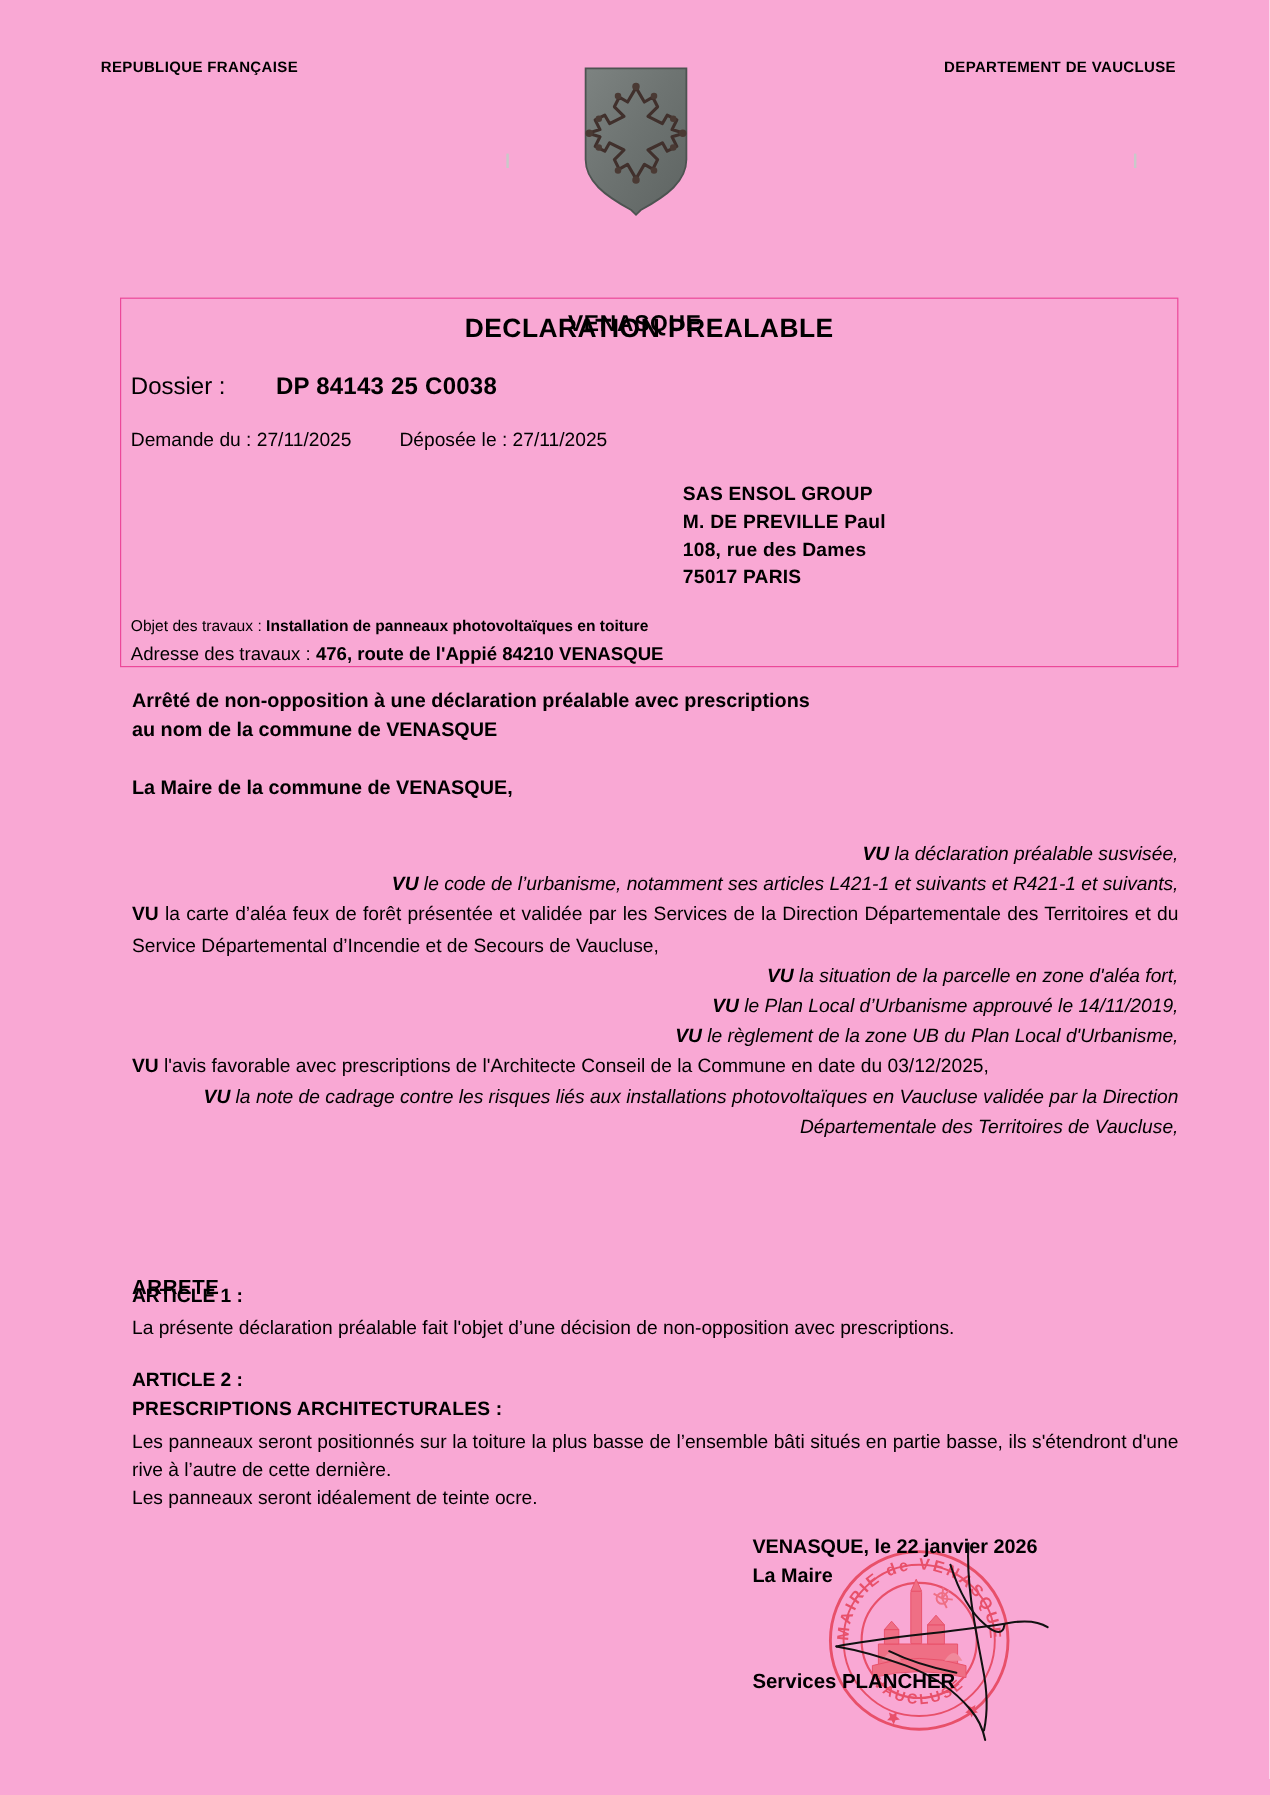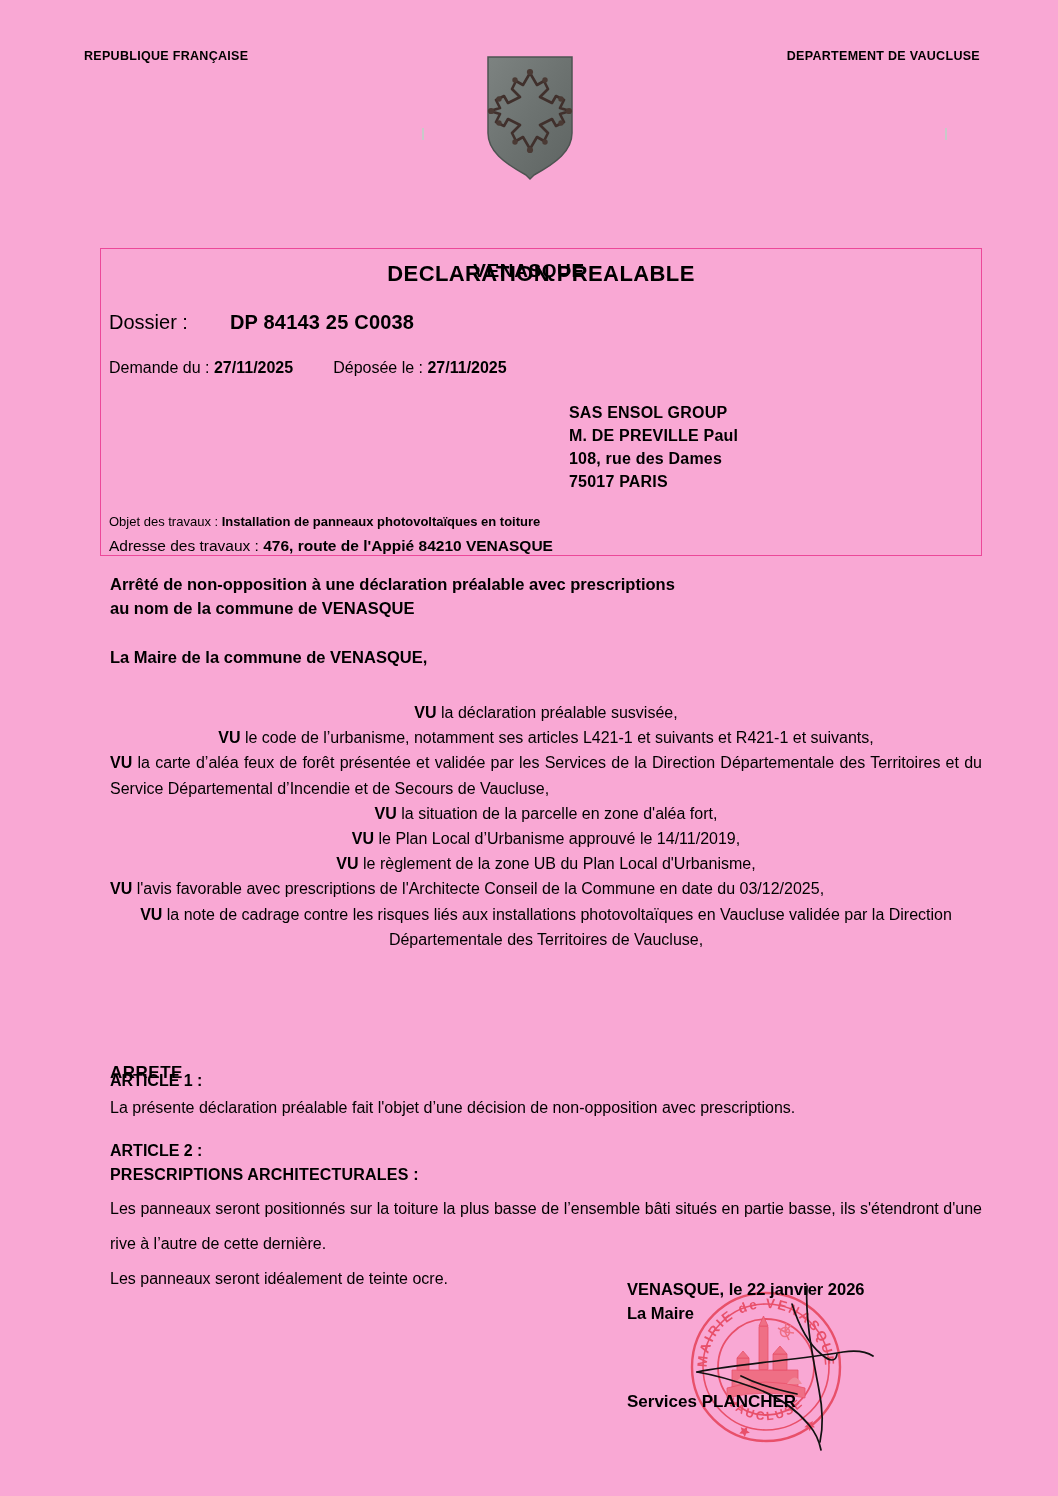--- a/index.html
+++ b/index.html
@@ -105,21 +105,21 @@
   .row-dossier .val { font-weight: 700; margin-left: 42px; letter-spacing: 0.2px; }
 
   .row-dates {
     position: absolute;
     left: 8px;
     top: 110px;
     font-size: 16px;
     white-space: nowrap;
   }
   .row-dates .lbl { font-weight: 400; }
-  .row-dates .val { font-weight: 700; }
+  .row-dates .val { font-weight: 400; }
   .row-dates .gap { display: inline-block; width: 40px; }
 
   .applicant {
     position: absolute;
     left: 468px;
     top: 152px;
     font-size: 16px;
     font-weight: 700;
     line-height: 23px;
     letter-spacing: 0.2px;
@@ -170,21 +170,21 @@
     top: 700px;
     font-size: 16px;
     line-height: 25.2px;
   }
   .vu {
     text-align: justify;
     text-justify: inter-word;
     margin: 0;
   }
   .vu b { font-weight: 700; }
-  .vu.nojust { text-align: center; }
+  .vu.nojust { text-align: right; font-style: italic; }
 
   .arrete-title {
     position: absolute;
     left: 110px;
     width: 872px;
     top: 1034px;
     text-align: left;
     font-size: 17px;
     font-weight: 700;
     letter-spacing: 0.5px;
@@ -221,21 +221,21 @@
     font-size: 16px;
     font-weight: 700;
     letter-spacing: 0.2px;
   }
   .art2-body {
     position: absolute;
     left: 110px;
     width: 872px;
     top: 1191px;
     font-size: 16px;
-    line-height: 35px;
+    line-height: 23px;
   }
   .art2-body p { margin: 0; }
   .art2-body p.just { text-align: justify; text-justify: inter-word; }
 
   
   .sig-block {
     position: absolute;
     left: 627px;
     top: 1280px;
     width: 400px;

